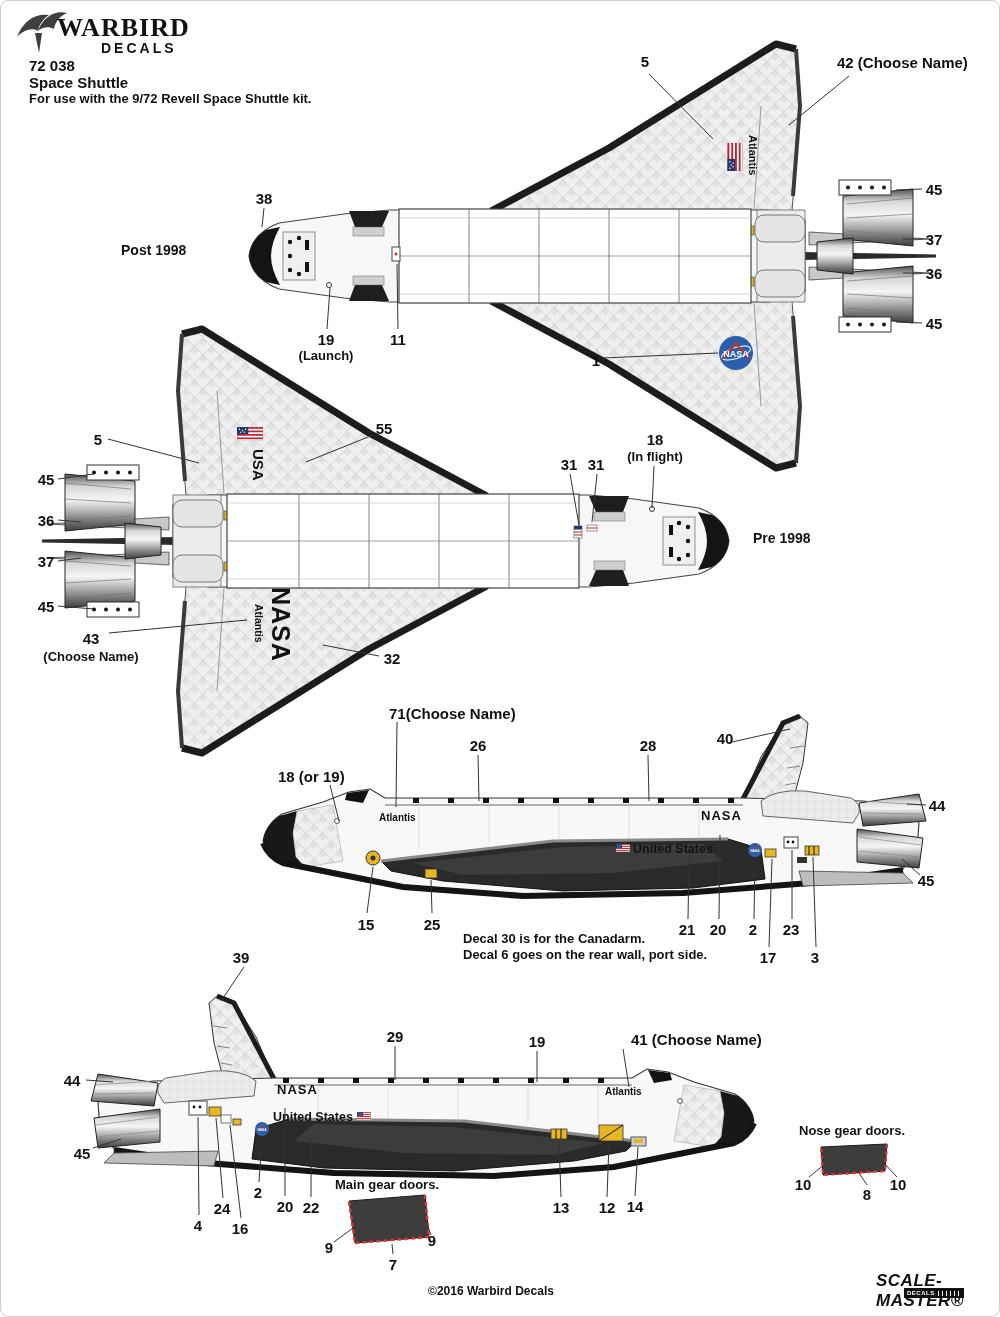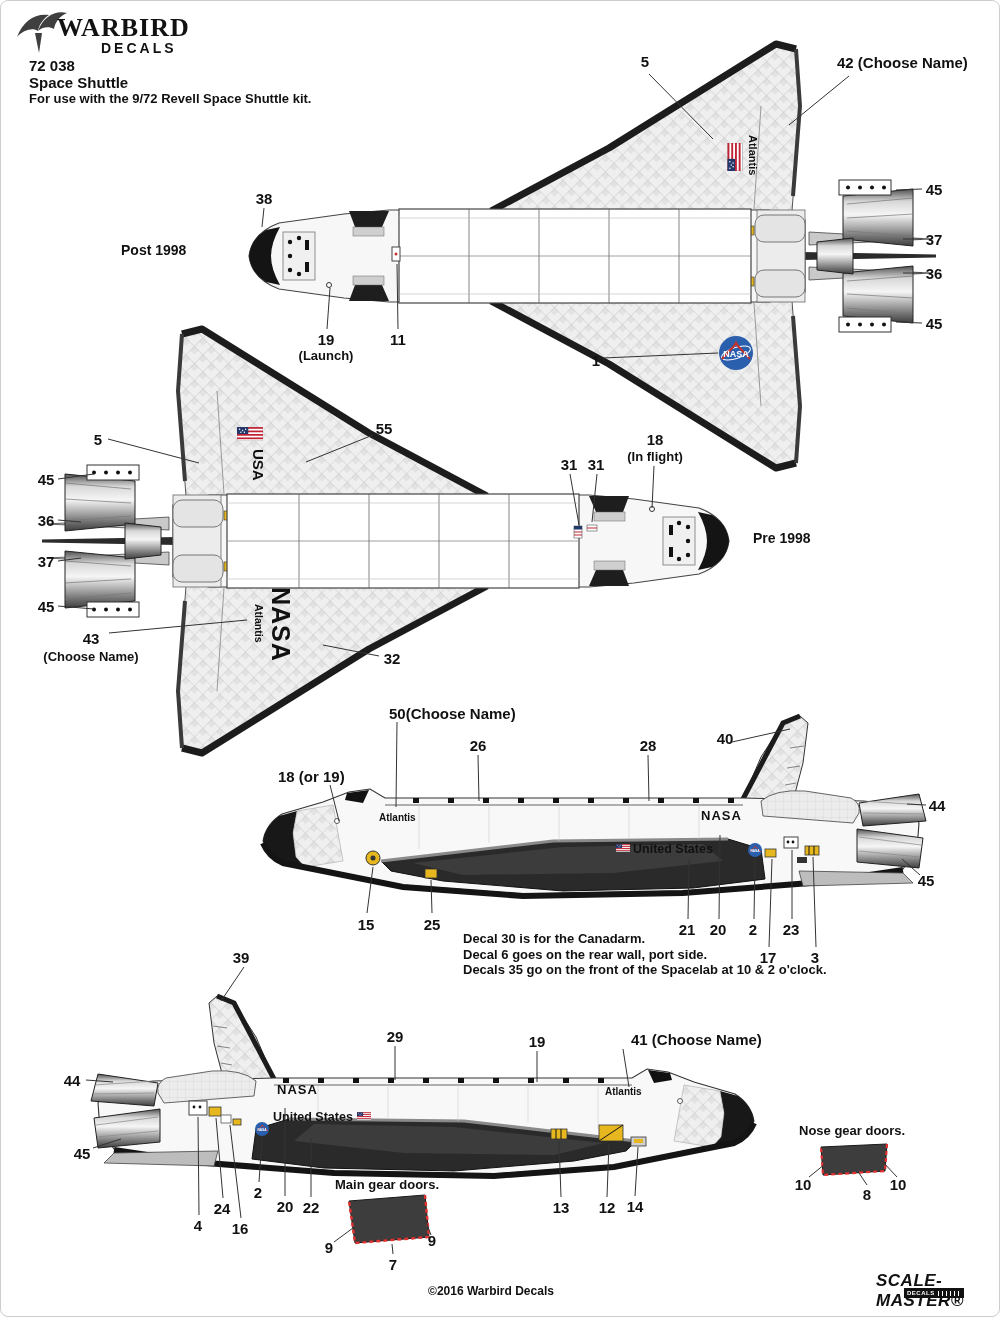--- a/index.html
+++ b/index.html
@@ -361,40 +361,39 @@
   <span class="co" style="left:45px;top:552px">37</span>
   <span class="co" style="left:45px;top:597px">45</span>
   <span class="co" style="left:90px;top:629px">43</span>
   <span class="co smf" style="left:90px;top:648px">(Choose Name)</span>
   <span class="co" style="left:391px;top:649px">32</span>
   <span class="co" style="left:568px;top:455px">31</span>
   <span class="co" style="left:595px;top:455px">31</span>
   <span class="co" style="left:654px;top:430px">18</span>
   <span class="co smf" style="left:654px;top:448px">(In flight)</span>
 
-  <span class="co la" style="left:388px;top:704px">50(Choose Name)</span>
+  <span class="co la" style="left:388px;top:704px">71(Choose Name)</span>
   <span class="co" style="left:477px;top:736px">26</span>
   <span class="co" style="left:647px;top:736px">28</span>
   <span class="co" style="left:724px;top:729px">40</span>
   <span class="co" style="left:936px;top:796px">44</span>
   <span class="co" style="left:925px;top:871px">45</span>
   <span class="co la" style="left:277px;top:767px">18 (or 19)</span>
   <span class="co" style="left:365px;top:915px">15</span>
   <span class="co" style="left:431px;top:915px">25</span>
   <span class="co" style="left:686px;top:920px">21</span>
   <span class="co" style="left:717px;top:920px">20</span>
   <span class="co" style="left:752px;top:920px">2</span>
   <span class="co" style="left:767px;top:948px">17</span>
   <span class="co" style="left:790px;top:920px">23</span>
   <span class="co" style="left:814px;top:948px">3</span>
 
   <div class="notes" style="left:462px;top:930px">
     <div>Decal 30 is for the Canadarm.</div>
     <div>Decal 6 goes on the rear wall, port side.</div>
-    <div>Decals 35 go on the front of the Spacelab at 10 &amp; 2 o'clock.</div>
   </div>
 
   <span class="co" style="left:240px;top:948px">39</span>
   <span class="co" style="left:71px;top:1071px">44</span>
   <span class="co" style="left:81px;top:1144px">45</span>
   <span class="co" style="left:394px;top:1027px">29</span>
   <span class="co" style="left:536px;top:1032px">19</span>
   <span class="co la" style="left:630px;top:1030px">41 (Choose Name)</span>
   <span class="co" style="left:197px;top:1216px">4</span>
   <span class="co" style="left:221px;top:1199px">24</span>

